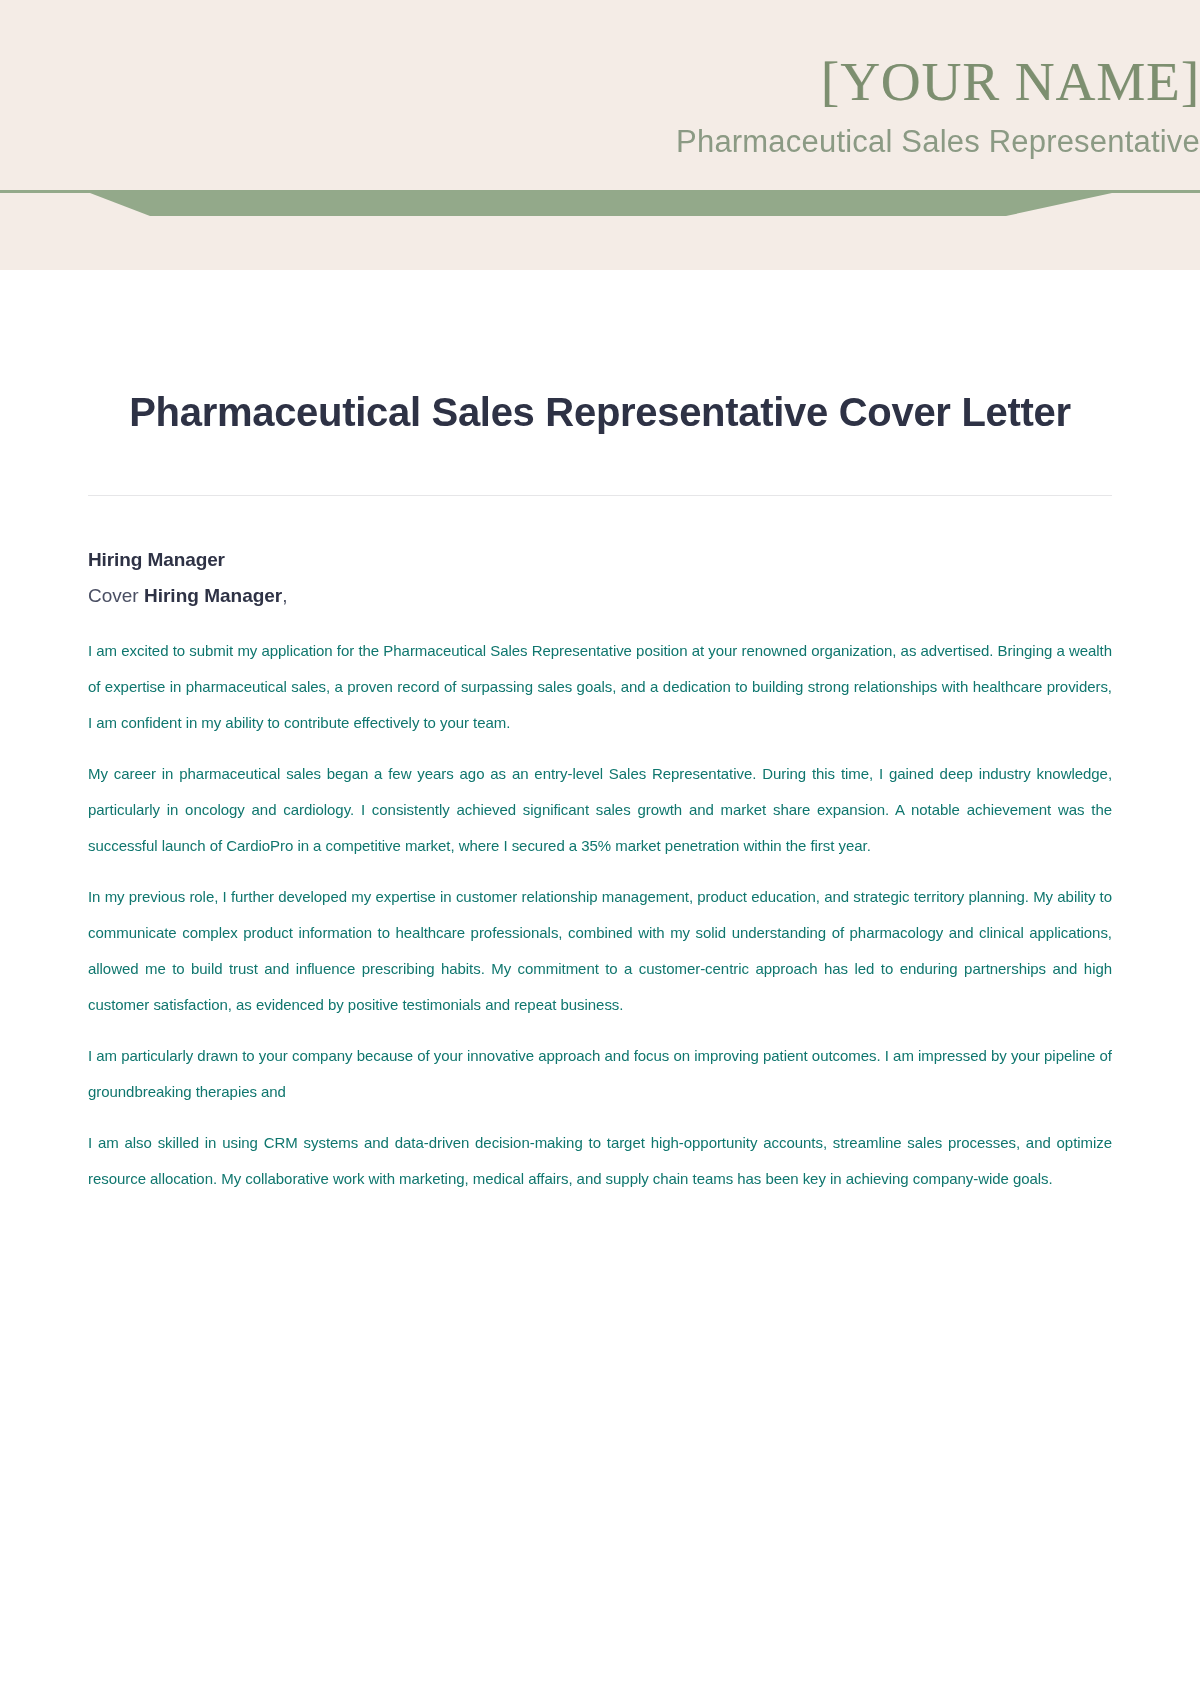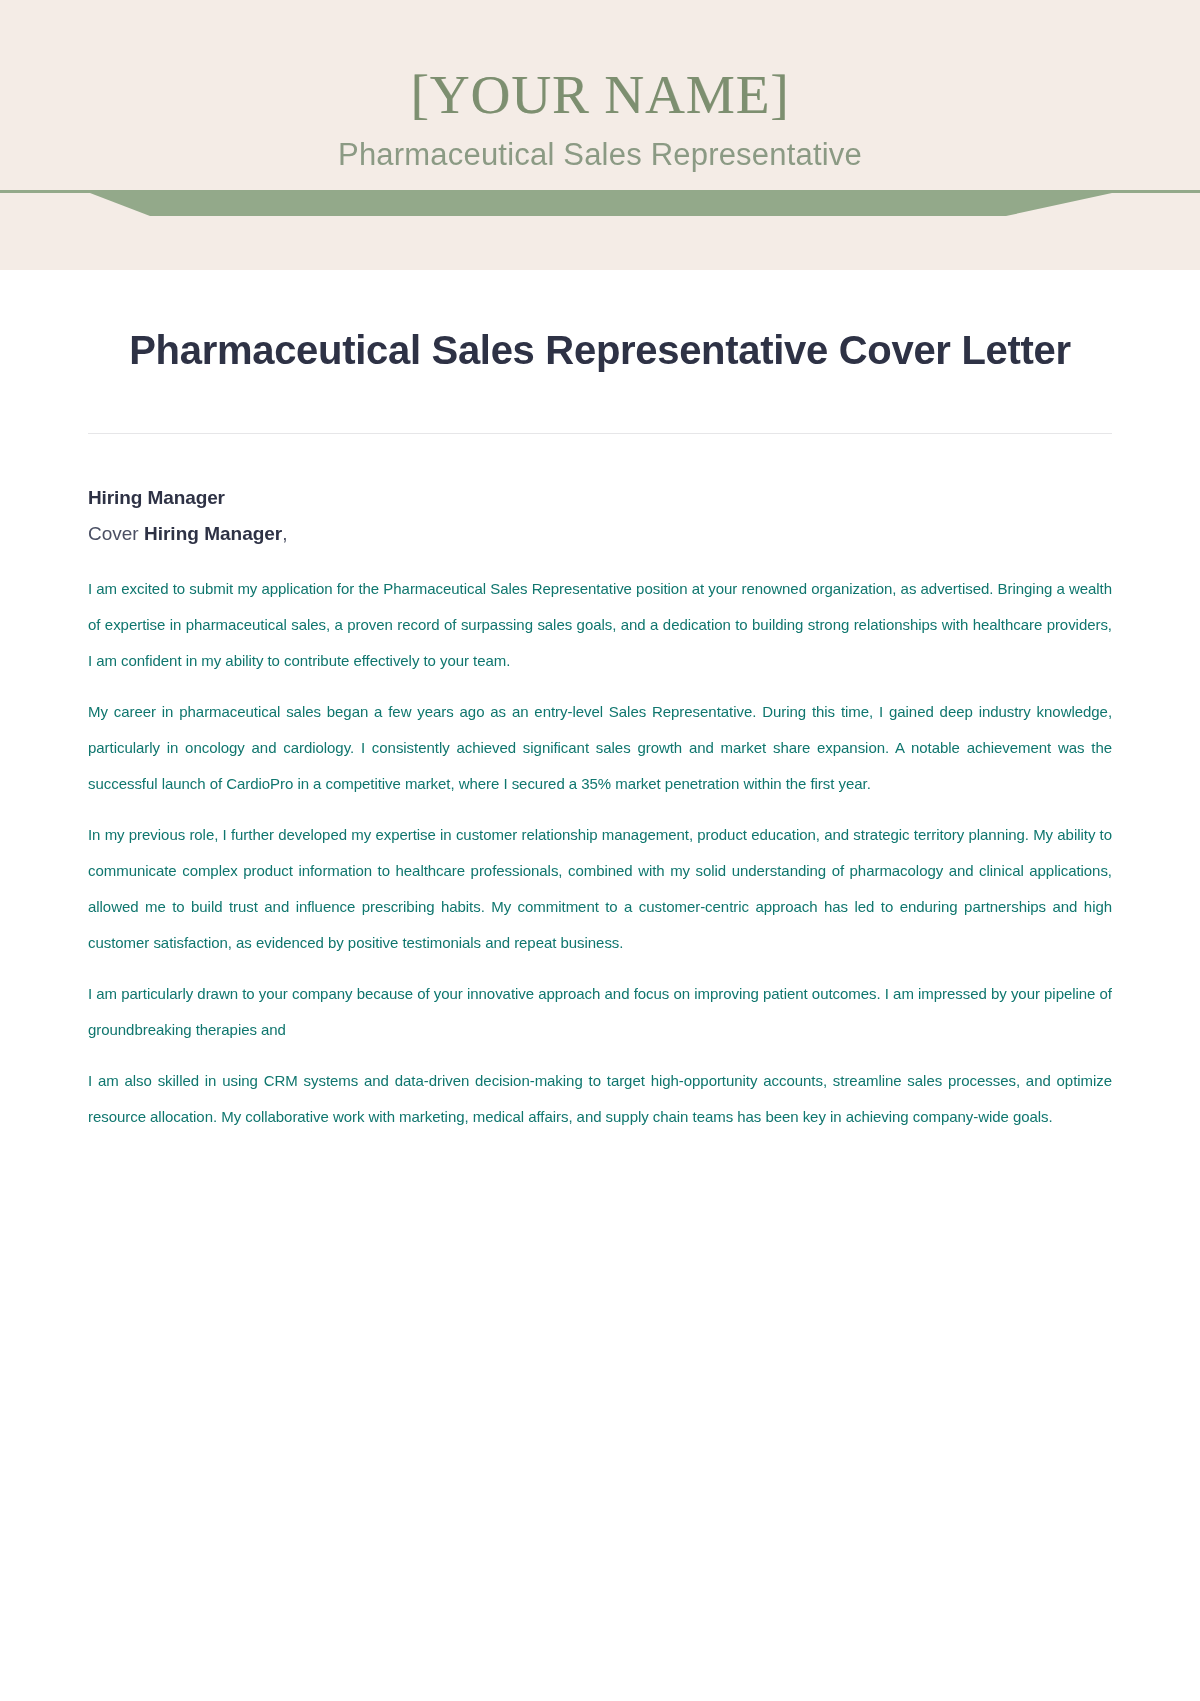--- a/index.html
+++ b/index.html
@@ -14,22 +14,22 @@
 
   
   .letterhead {
     position: relative;
     width: 1200px;
     height: 270px;
     background: #f4ece6;
     overflow: hidden;
   }
   .letterhead-inner {
-    padding-top: 63px;
-    text-align: center;
+    padding-top: 50px;
+    text-align: right;
   }
   .lh-name {
     font-family: "Liberation Serif", serif;
     font-size: 55px;
     line-height: 64px;
     letter-spacing: 1px;
     color: #7d8f70;
     font-weight: 400;
     margin: 0;
     text-shadow: 0.5px 0 0 rgba(125,143,112,0.5);
@@ -69,21 +69,21 @@
     padding: 0 88px;
   }
   .doc-title {
     font-family: "Liberation Sans", sans-serif;
     font-size: 40px;
     line-height: 50px;
     font-weight: bold;
     color: #2e3245;
     text-align: center;
     margin: 0;
-    padding-top: 55px;
+    padding-top: 117px;
     letter-spacing: -0.3px;
   }
   .title-divider {
     width: 1024px;
     height: 1px;
     background: #e6e6e8;
     margin: 58px 0 0 0;
   }
 
   .recipient {

